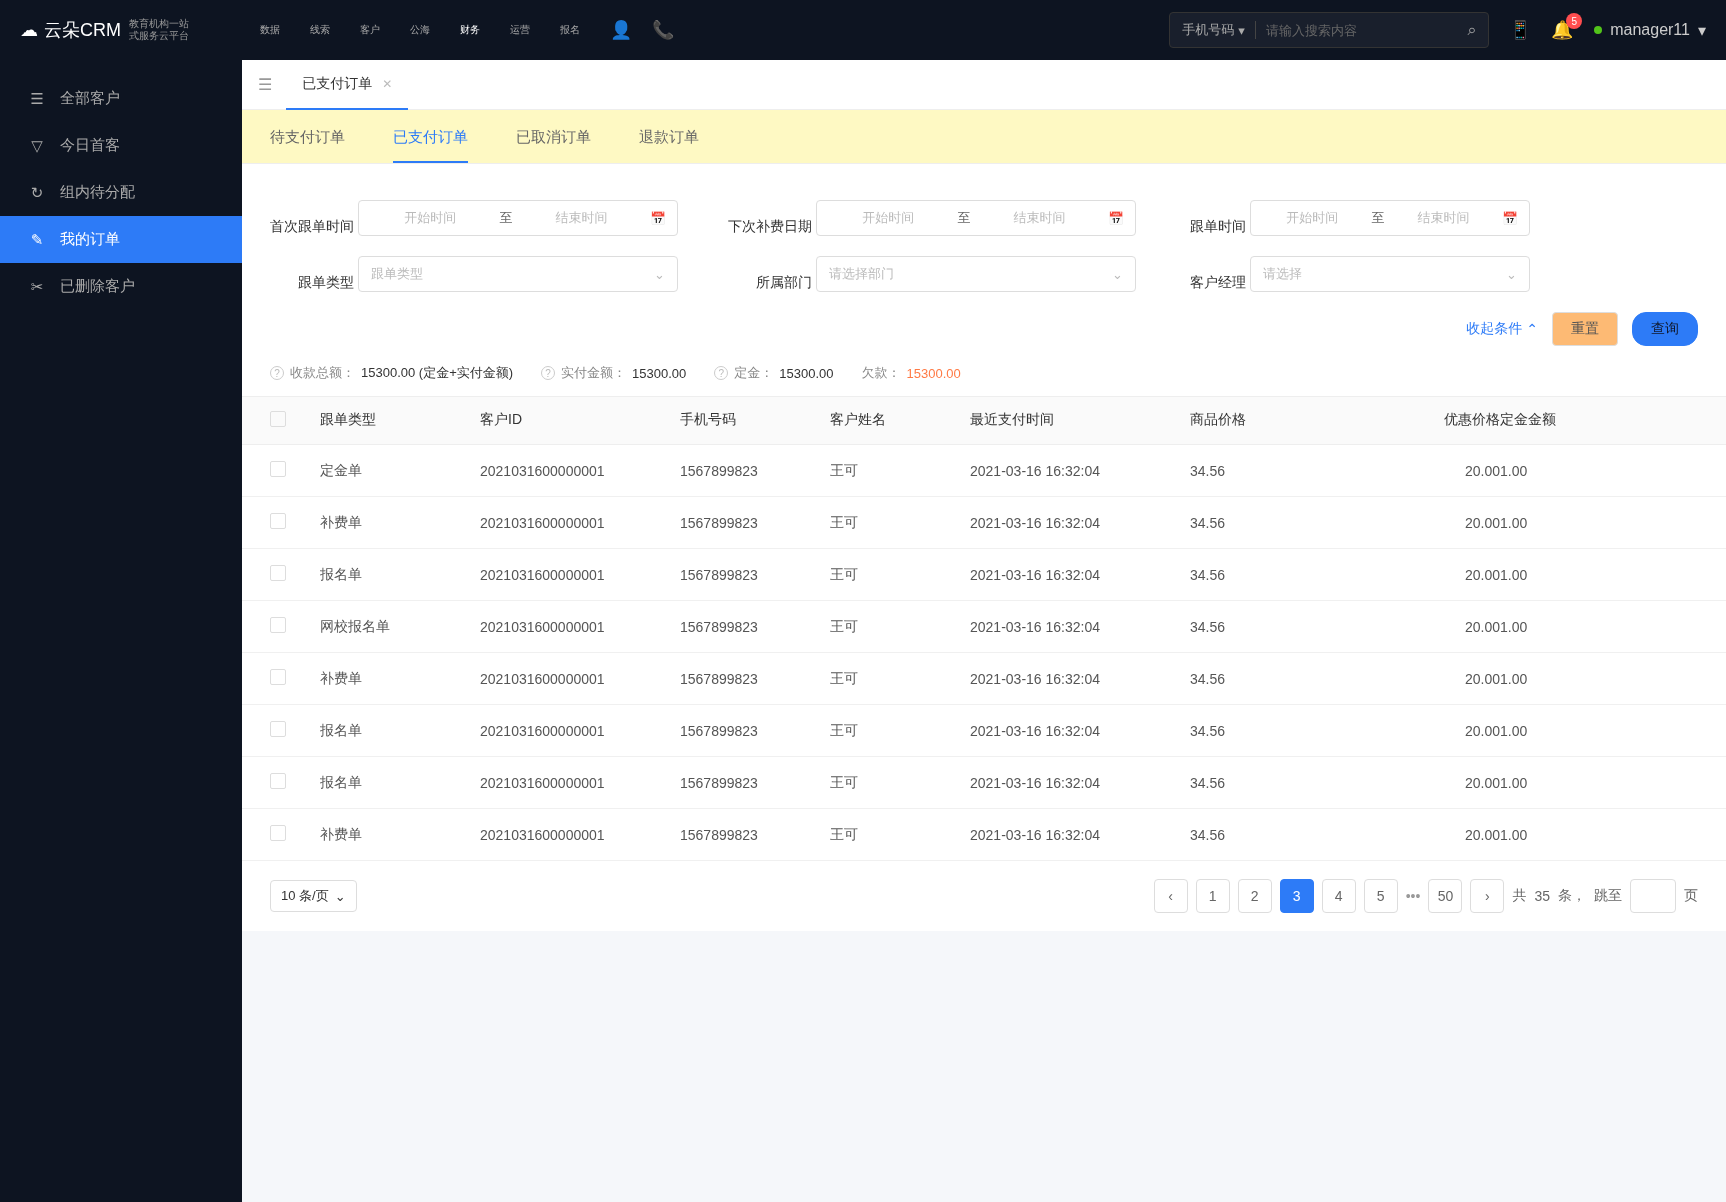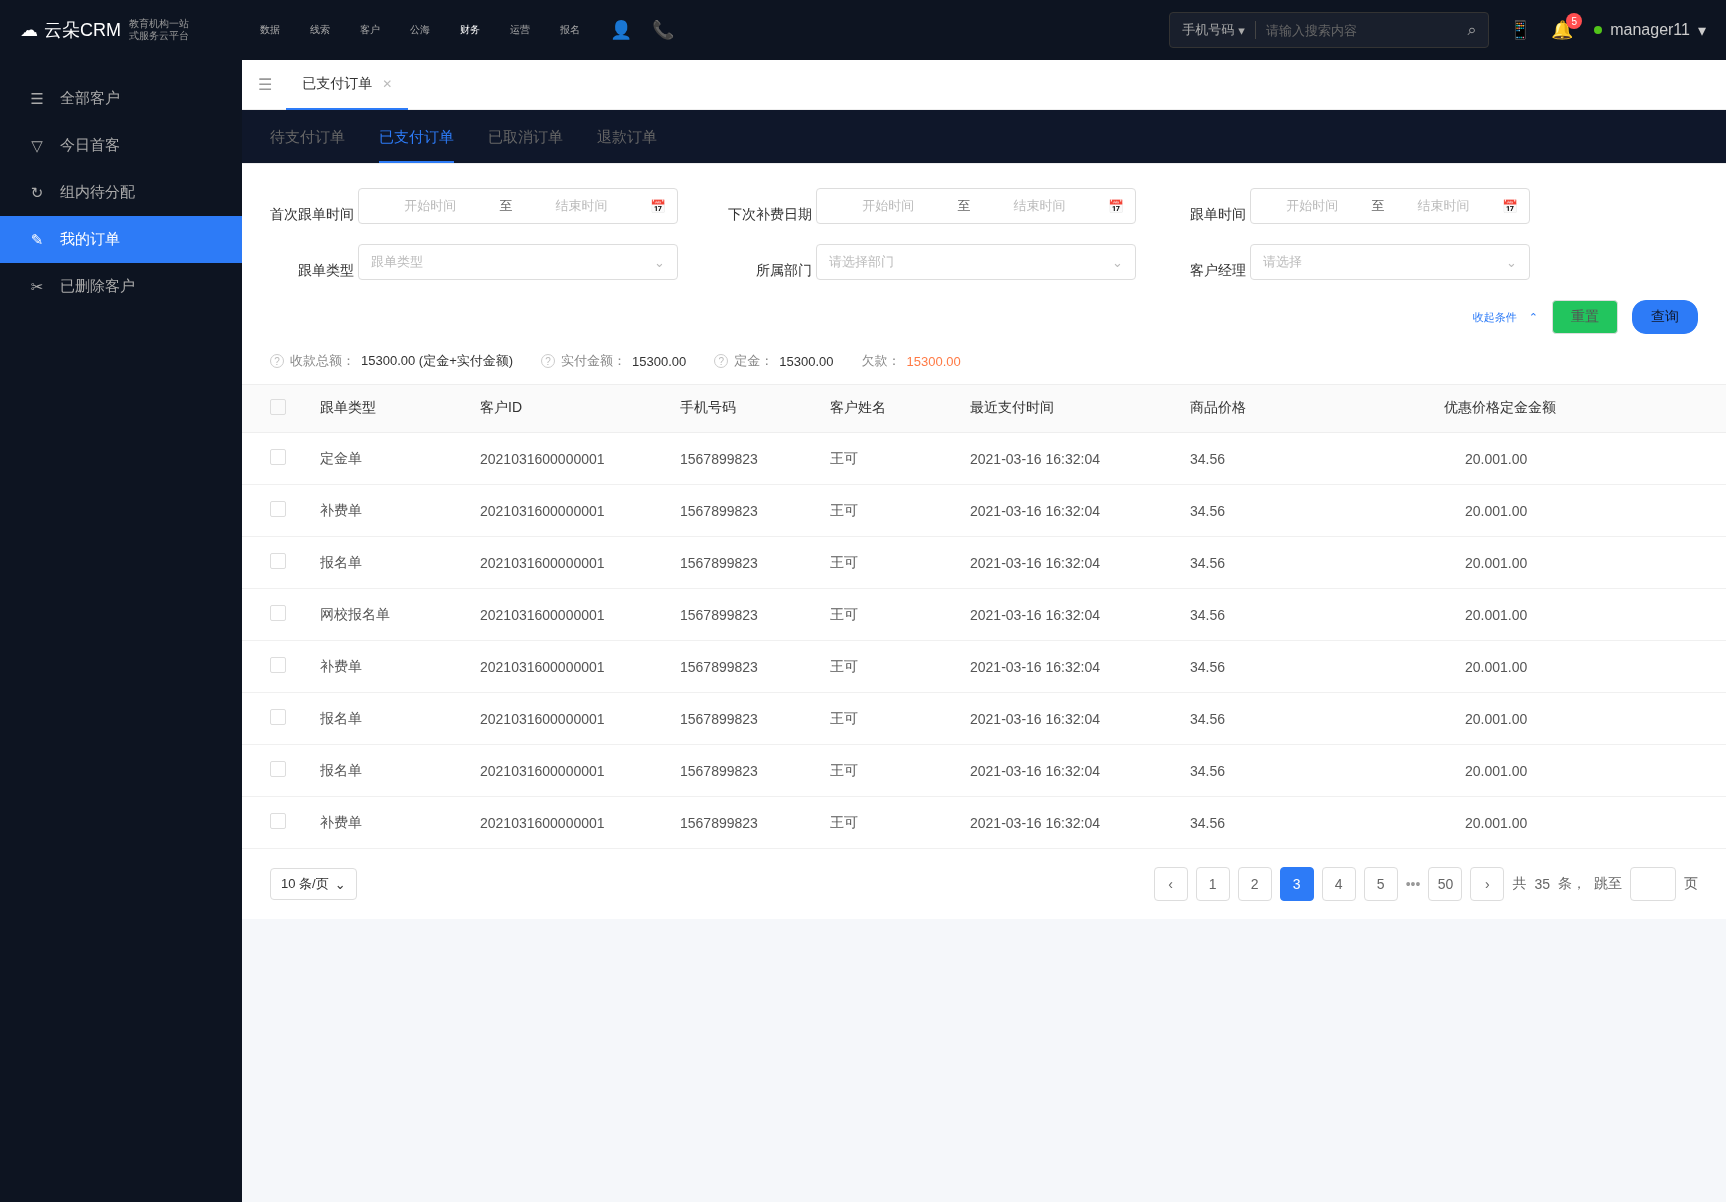--- a/index.html
+++ b/index.html
@@ -30,35 +30,35 @@
     .sb-icon { width: 18px; display: inline-flex; justify-content: center; }
     
     .main { flex: 1; overflow-y: auto; background: #f5f7fa; }
     .tab-header { background: #fff; display: flex; align-items: center; border-bottom: 1px solid #eee; padding: 0 16px; height: 50px; }
     .menu-toggle { color: #999; margin-right: 14px; cursor: pointer; }
     .tab { display: flex; align-items: center; gap: 10px; padding: 0 16px; height: 50px; border-bottom: 2px solid transparent; font-size: 14px; color: #666; cursor: pointer; }
     .tab.active { border-bottom-color: #2d7bf7; color: #333; }
     .tab-close { color: #bbb; font-size: 12px; }
     
     .content { padding: 0; }
-    .sub-tabs { background: #0f172a; display: flex; gap: 34px; padding: 18px 28px 0; border-bottom: 1px solid #eee; }
+    .sub-tabs { background: #fef9c3; display: flex; gap: 48px; padding: 18px 28px 0; border-bottom: 1px solid #eee; }
     .sub-tab { padding-bottom: 14px; color: #666; font-size: 15px; cursor: pointer; border-bottom: 2px solid transparent; }
     .sub-tab.active { color: #2d7bf7; border-bottom-color: #2d7bf7; }
     
     .filter-area { background: #fff; padding: 24px 28px 18px; }
     .filter-row { display: flex; gap: 50px; margin-bottom: 20px; }
     .filter-group { display: flex; align-items: flex-end; gap: 4px; }
     .f-label { font-size: 14px; color: #333; width: 84px; text-align: right; }
-    .date-range { display: flex; align-items: center; border: 1px solid #ddd; border-radius: 4px; height: 36px; padding: 0 10px; width: 320px; font-size: 13px; color: #bbb; gap: 8px; }
+    .date-range { display: flex; align-items: center; border: 1px solid #ddd; border-radius: 4px; height: 36px; padding: 0 10px; width: 320px; font-size: 13px; color: #bbb; gap: 8px; margin-top: 12px; }
     .date-sep { color: #666; }
     .cal-icon { margin-left: auto; color: #bbb; }
     .select-box { border: 1px solid #ddd; border-radius: 4px; height: 36px; padding: 0 12px; display: flex; align-items: center; justify-content: space-between; width: 320px; font-size: 13px; color: #bbb; cursor: pointer; }
     .filter-actions { display: flex; justify-content: flex-end; align-items: center; gap: 14px; }
-    .collapse-link { color: #2d7bf7; font-size: 11px; cursor: pointer; display: flex; align-items: center; gap: 12px; }
-    .btn { border: 1px solid #ddd; background: #22c55e; border-radius: 4px; padding: 7px 18px; font-size: 14px; cursor: pointer; color: #555; }
+    .collapse-link { color: #2d7bf7; font-size: 14px; cursor: pointer; display: flex; align-items: center; gap: 4px; }
+    .btn { border: 1px solid #ddd; background: #fdba74; border-radius: 4px; padding: 7px 18px; font-size: 14px; cursor: pointer; color: #555; }
     .btn-primary { background: #2d7bf7; border-color: #2d7bf7; color: #0f172a; border-radius: 14px; }
     .btn-disabled { background: #f5f5f5; color: #bbb; cursor: not-allowed; }
     
     .action-bar { background: #fff; padding: 18px 28px; display: flex; gap: 14px; align-items: center; margin-top: 16px; }
     .action-right { margin-left: auto; }
     .col-btn { display: flex; align-items: center; gap: 6px; }
     
     .summary { background: #fff; padding: 0 28px 14px; display: flex; gap: 28px; font-size: 13px; color: #888; align-items: center; }
     .summary-item { display: flex; align-items: center; gap: 6px; }
     .summary-val { color: #333; font-weight: 500; }

